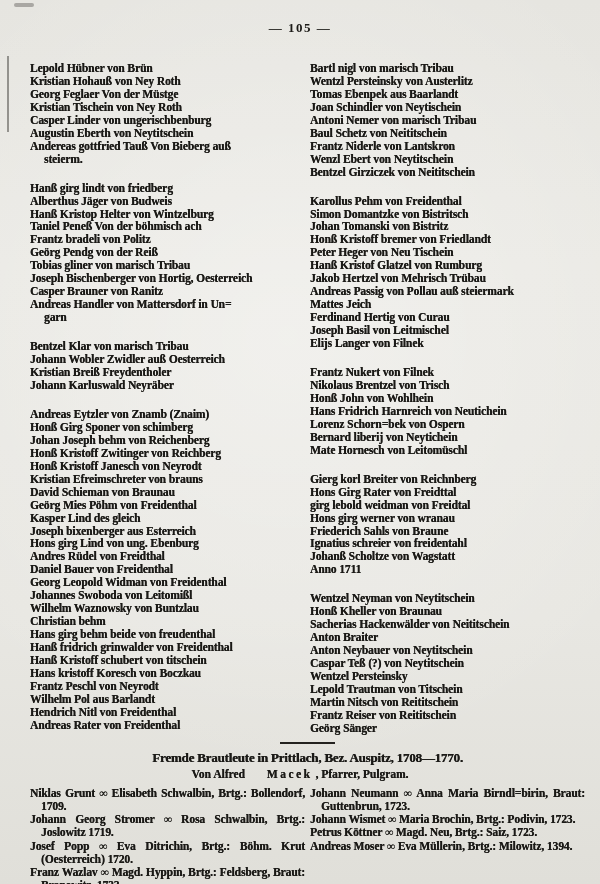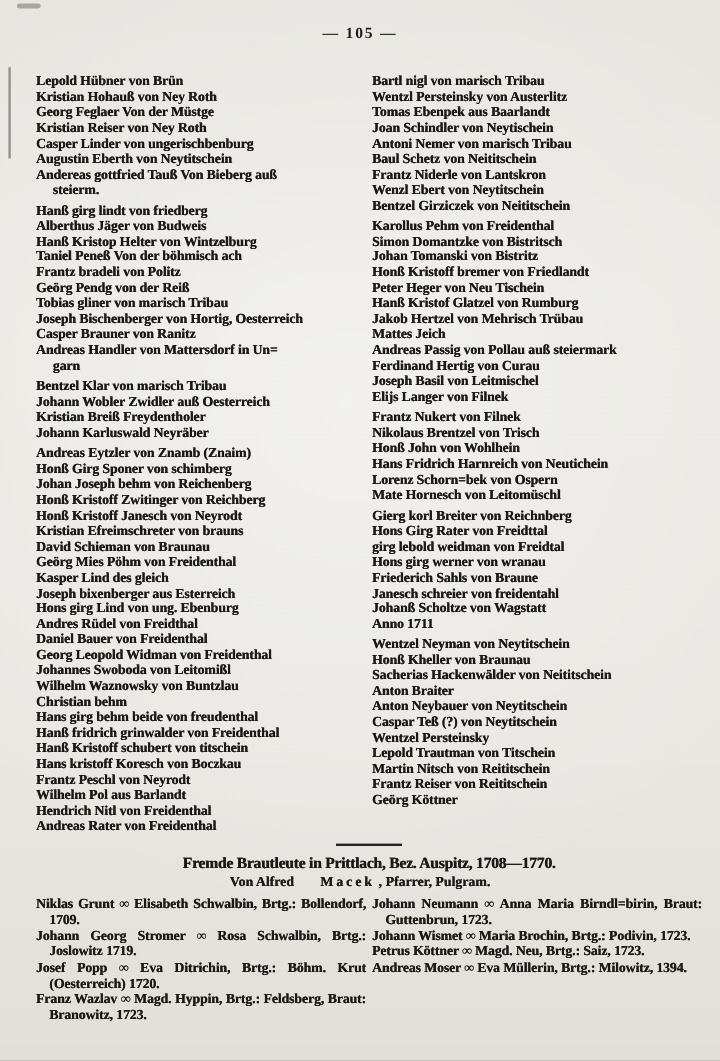--- a/index.html
+++ b/index.html
@@ -36,21 +36,21 @@
   .col { flex: 1; min-width: 0; }
   .entry {
     font-size: 11.5px;
     line-height: 12.95px;
     letter-spacing: -0.1px;
     white-space: pre-wrap;
     padding-left: 14px;
     text-indent: -14px;
     text-shadow: 0.25px 0 0 currentColor;
   }
-  .entry.gap { margin-top: 4px; }
+  .entry.gap { margin-top: 16px; }
   .divider {
     width: 55px; height: 2px;
     background: #24221f;
     margin: 7px auto 5px auto;
   }
   .title {
     margin: 6px 0 2px 0;
     font-size: 13px;
     font-weight: 700;
     text-align: center;
@@ -83,21 +83,21 @@
   <div class="artifact-speck"></div>
   <div class="artifact-line"></div>
 
   <div class="page-number">— 105 —</div>
 
   <div class="cols">
     <div class="col">
         <div class="entry">Lepold Hübner von Brün</div>
         <div class="entry">Kristian Hohauß von Ney Roth</div>
         <div class="entry">Georg Feglaer Von der Müstge</div>
-        <div class="entry">Kristian Reiser von Ney Roth</div>
+        <div class="entry">Kristian Tischein von Ney Roth</div>
         <div class="entry">Casper Linder von ungerischbenburg</div>
         <div class="entry">Augustin Eberth von Neytitschein</div>
         <div class="entry">Andereas gottfried Tauß Von Bieberg auß
 steierm.</div>
         <div class="entry gap">Hanß girg lindt von friedberg</div>
         <div class="entry">Alberthus Jäger von Budweis</div>
         <div class="entry">Hanß Kristop Helter von Wintzelburg</div>
         <div class="entry">Taniel Peneß Von der böhmisch ach</div>
         <div class="entry">Frantz bradeli von Politz</div>
         <div class="entry">Geörg Pendg von der Reiß</div>
@@ -146,50 +146,51 @@
         <div class="entry">Frantz Niderle von Lantskron</div>
         <div class="entry">Wenzl Ebert von Neytitschein</div>
         <div class="entry">Bentzel Girziczek von Neititschein</div>
         <div class="entry gap">Karollus Pehm von Freidenthal</div>
         <div class="entry">Simon Domantzke von Bistritsch</div>
         <div class="entry">Johan Tomanski von Bistritz</div>
         <div class="entry">Honß Kristoff bremer von Friedlandt</div>
         <div class="entry">Peter Heger von Neu Tischein</div>
         <div class="entry">Hanß Kristof Glatzel von Rumburg</div>
         <div class="entry">Jakob Hertzel von Mehrisch Trübau</div>
+        <div class="entry">Andreas Passig von Pollau auß steiermark</div>
         <div class="entry">Mattes Jeich</div>
-        <div class="entry">Andreas Passig von Pollau auß steiermark</div>
         <div class="entry">Ferdinand Hertig von Curau</div>
         <div class="entry">Joseph Basil von Leitmischel</div>
         <div class="entry">Elijs Langer von Filnek</div>
         <div class="entry gap">Frantz Nukert von Filnek</div>
         <div class="entry">Nikolaus Brentzel von Trisch</div>
         <div class="entry">Honß John von Wohlhein</div>
         <div class="entry">Hans Fridrich Harnreich von Neutichein</div>
         <div class="entry">Lorenz Schorn=bek von Ospern</div>
+        <div class="entry">Bernard liberij von Neytichein</div>
         <div class="entry">Mate Hornesch von Leitomüschl</div>
         <div class="entry gap">Gierg korl Breiter von Reichnberg</div>
         <div class="entry">Hons Girg Rater von Freidttal</div>
         <div class="entry">girg lebold weidman von Freidtal</div>
         <div class="entry">Hons girg werner von wranau</div>
         <div class="entry">Friederich Sahls von Braune</div>
-        <div class="entry">Janesch schreier von freidentahl</div>
+        <div class="entry">Ignatius schreier von freidentahl</div>
         <div class="entry">Johanß Scholtze von Wagstatt</div>
         <div class="entry">Anno 1711</div>
         <div class="entry gap">Wentzel Neyman von Neytitschein</div>
         <div class="entry">Honß Kheller von Braunau</div>
         <div class="entry">Sacherias Hackenwälder von Neititschein</div>
         <div class="entry">Anton Braiter</div>
         <div class="entry">Anton Neybauer von Neytitschein</div>
         <div class="entry">Caspar Teß (?) von Neytitschein</div>
         <div class="entry">Wentzel Persteinsky</div>
         <div class="entry">Lepold Trautman von Titschein</div>
         <div class="entry">Martin Nitsch von Reititschein</div>
         <div class="entry">Frantz Reiser von Reititschein</div>
-        <div class="entry">Geörg Köttner</div>
+        <div class="entry">Geörg Sänger</div>
       </div>
   </div>
 
   <div class="divider"></div>
 
   <h1 class="title">Fremde Brautleute in Prittlach, Bez. Auspitz, 1708—1770.</h1>
 
   <div class="byline">
     <span>Von Alfred</span>
     <span class="spaced">Macek</span><span>, Pfarrer, Pulgram.</span>

